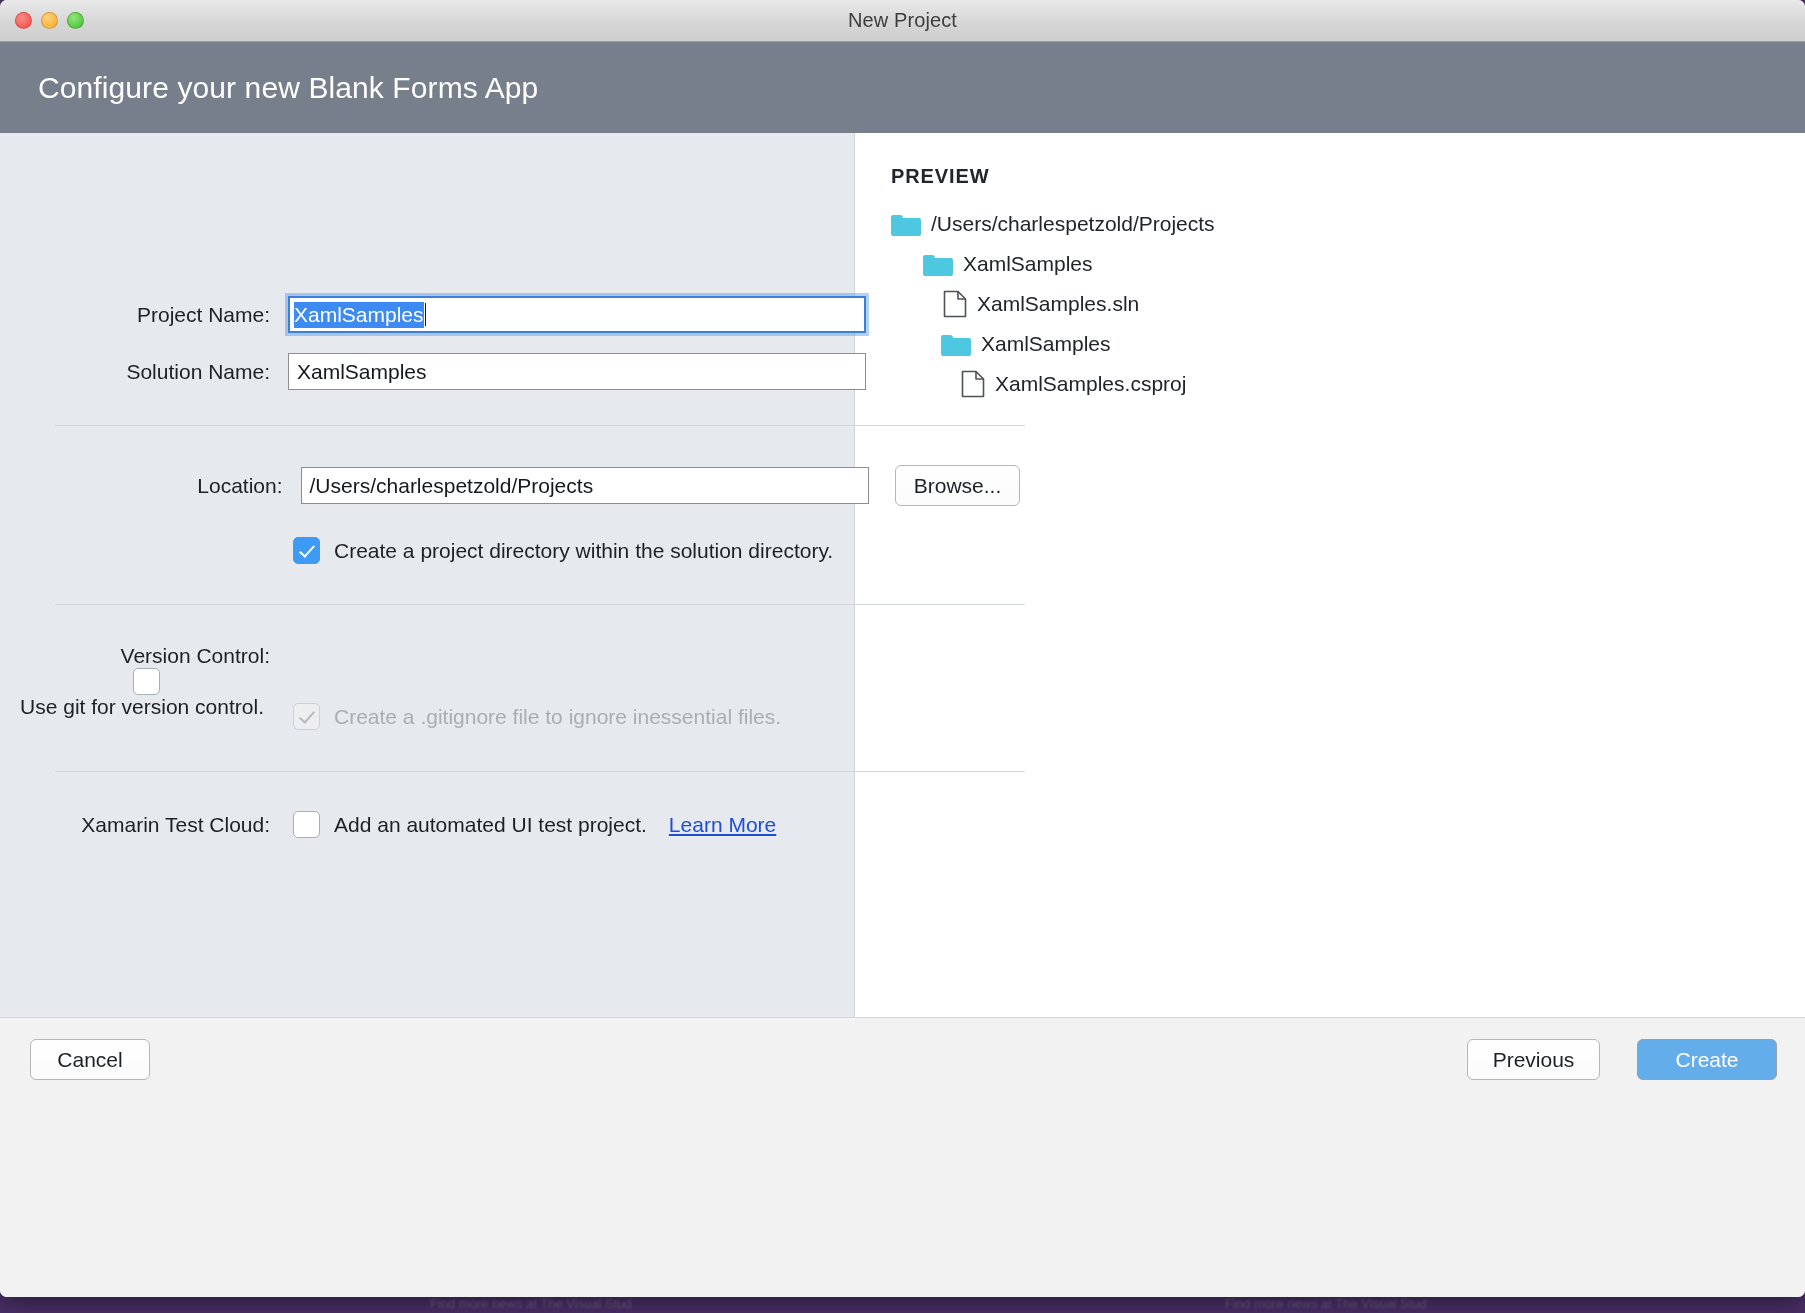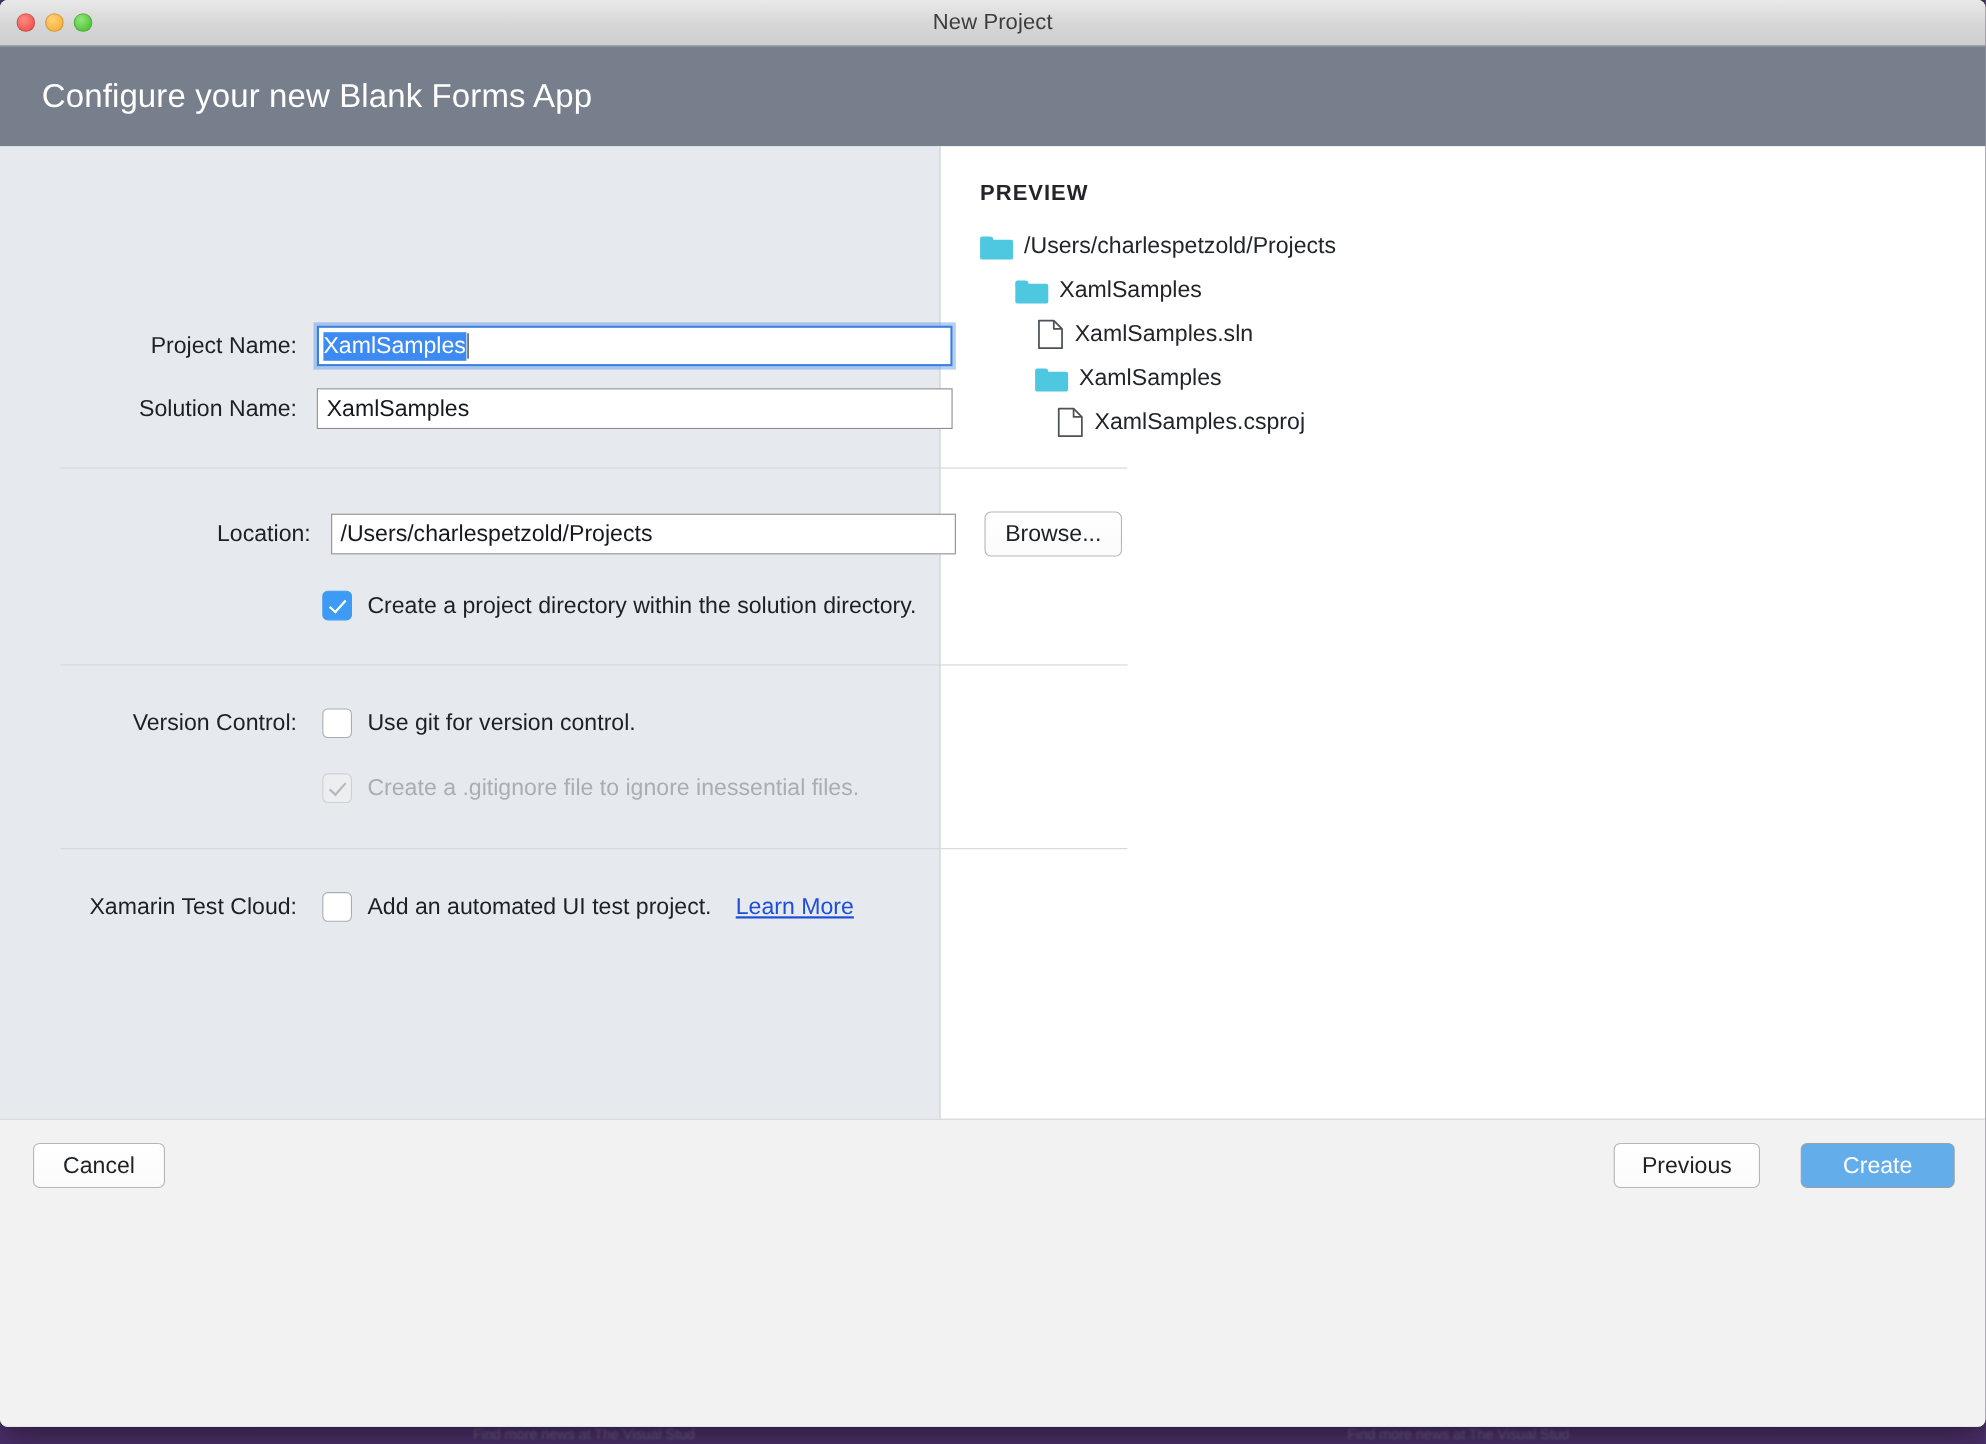--- a/index.html
+++ b/index.html
@@ -339,21 +339,21 @@
         <div class="btn" style="width:127px; margin-left:26px;">Browse...</div>
       </div>
 
       <div class="row" style="left:293px; top:404px;">
         <div class="cb checked"></div>
         <div class="cb-label">Create a project directory within the solution directory.</div>
       </div>
 
       <div class="divider" style="left:55px; top:471px; width:970px;"></div>
 
-      <div class="row" style="left:0; top:511px;">
+      <div class="row" style="left:0; top:511px;flex-direction:column;">
         <div class="field-label" style="width:270px;">Version Control:</div>
         <div class="cb" style="margin-left:23px;"></div>
         <div class="cb-label">Use git for version control.</div>
       </div>
 
       <div class="row" style="left:293px; top:570px;">
         <div class="cb disabled"></div>
         <div class="cb-label muted">Create a .gitignore file to ignore inessential files.</div>
       </div>
 

